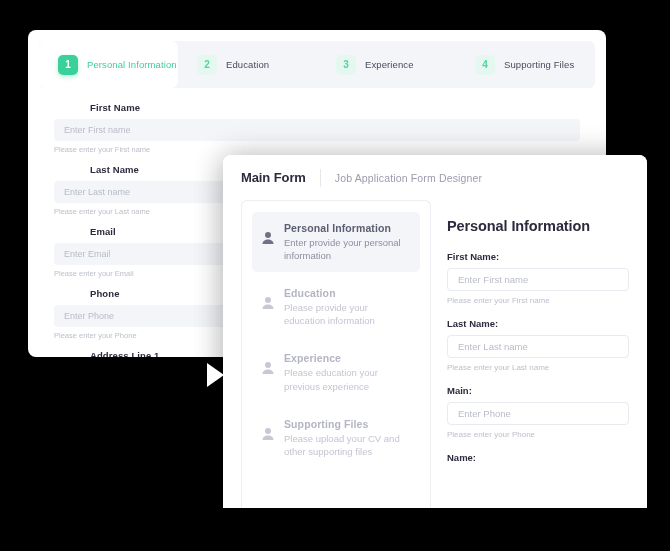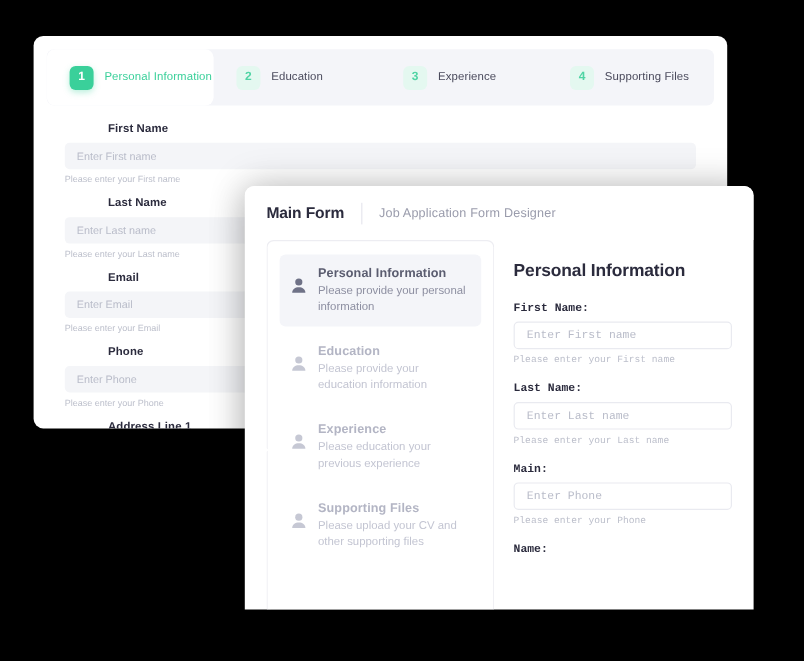--- a/index.html
+++ b/index.html
@@ -115,21 +115,21 @@
     left: 207px;
     top: 360px;
     width: 17px;
     height: 30px;
     z-index: 6;
   }
 
   
   .front-panel {
     position: absolute;
-    left: 204px;
+    left: 223px;
     top: 155px;
     width: 424px;
     height: 353px;
     background: #ffffff;
     border-radius: 8px 8px 0 0;
     overflow: hidden;
     box-shadow: 0 -2px 30px rgba(0,0,0,0.17), 0 8px 30px rgba(0,0,0,0.20);
     z-index: 5;
   }
   .front-header {
@@ -217,21 +217,21 @@
     padding: 10px 0 0 0;
     min-width: 0;
   }
   .form-heading {
     font-size: 14.5px;
     font-weight: bold;
     color: #2b2b3d;
     margin: 8px 0 17px 0;
     letter-spacing: -0.1px;
   }
-  .ffield { margin-bottom: 13px; font-family: Liberation Mono, monospace; }
+  .ffield { margin-bottom: 13px; }
   .ffield-label {
     font-size: 9.5px;
     font-weight: bold;
     color: #2b2b3d;
     margin-bottom: 6px;
   }
   .ffield-input {
     height: 23px;
     border: 1px solid #e9eaf0;
     border-radius: 4px;
@@ -323,21 +323,21 @@
 
     <div class="nav-card">
 
       <div class="nav-item active">
         <svg class="nav-icon" viewBox="0 0 14 14">
           <circle cx="7" cy="4" r="3" fill="#6f7287"></circle>
           <path d="M1.5 13c0-3 2.5-4.6 5.5-4.6S12.5 10 12.5 13z" fill="#6f7287"></path>
         </svg>
         <div class="nav-text">
           <div class="nav-title">Personal Information</div>
-          <div class="nav-desc">Please provide your personal information</div>
+          <div class="nav-desc">Enter provide your personal information</div>
         </div>
       </div>
 
       <div class="nav-item">
         <svg class="nav-icon" viewBox="0 0 14 14">
           <circle cx="7" cy="4" r="3" fill="#c6c8d4"></circle>
           <path d="M1.5 13c0-3 2.5-4.6 5.5-4.6S12.5 10 12.5 13z" fill="#c6c8d4"></path>
         </svg>
         <div class="nav-text">
           <div class="nav-title">Education</div>

